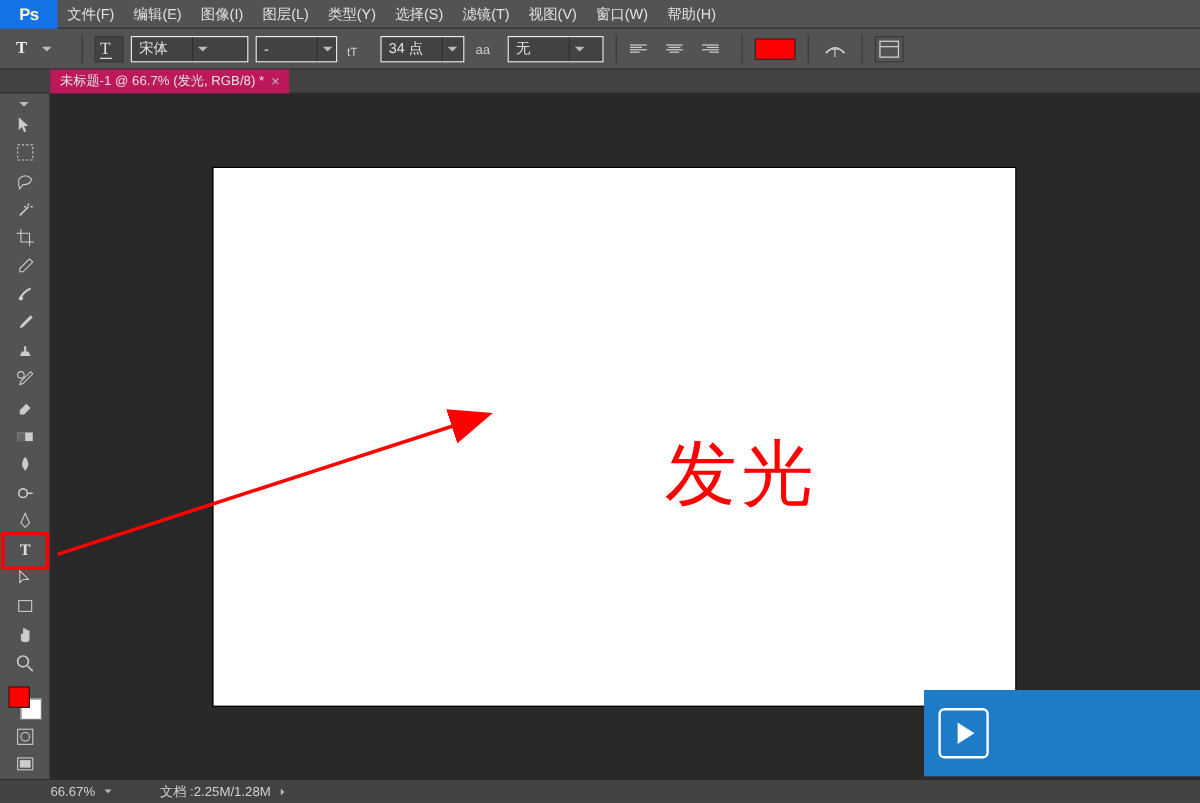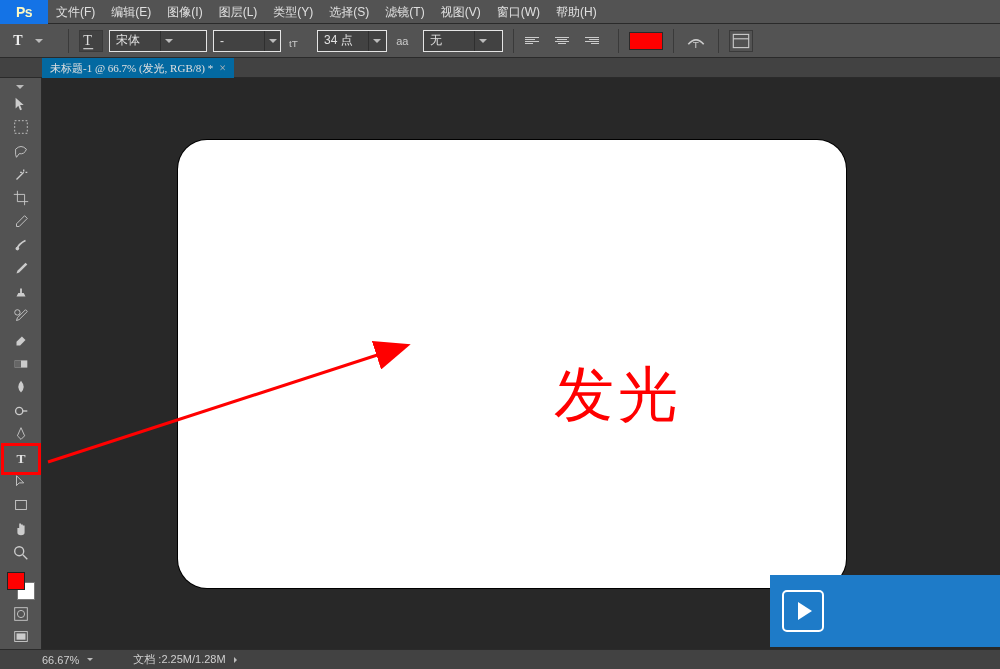--- a/index.html
+++ b/index.html
@@ -93,29 +93,28 @@
     
     .tab-bar {
       height: 20px;
       background: #424242;
       display: flex;
       align-items: center;
       border-bottom: 1px solid #2a2a2a;
       padding-left: 42px;
     }
     .tab {
-      background: #0369a1;
+      background: #be185d;
       padding: 0 8px;
       line-height: 20px;
       font-size: 11px;
       color: #e0e0e0;
       display: flex;
       align-items: flex-start;
       gap: 6px;
-      font-family: Liberation Serif, serif;
     }
     .tab-close { color:#bbb; font-size:12px; cursor:pointer; }
 
     
     .workspace {
       display: flex;
       height: 571px;
     }
     .toolbar {
       width: 42px;
@@ -158,21 +157,20 @@
       overflow: hidden;
     }
     .canvas {
       position: absolute;
       left: 136px;
       top: 62px;
       width: 668px;
       height: 448px;
       background: #ffffff;
       box-shadow: 0 0 0 1px #000;
-      border-radius: 29px;
     }
     .canvas-text {
       position: absolute;
       left: 376px; top: 215px;
       font-size: 60px;
       color: #ff0000;
       font-family: "SimSun", "宋体", serif;
       font-weight: 400;
       letter-spacing: 4px;
     }

